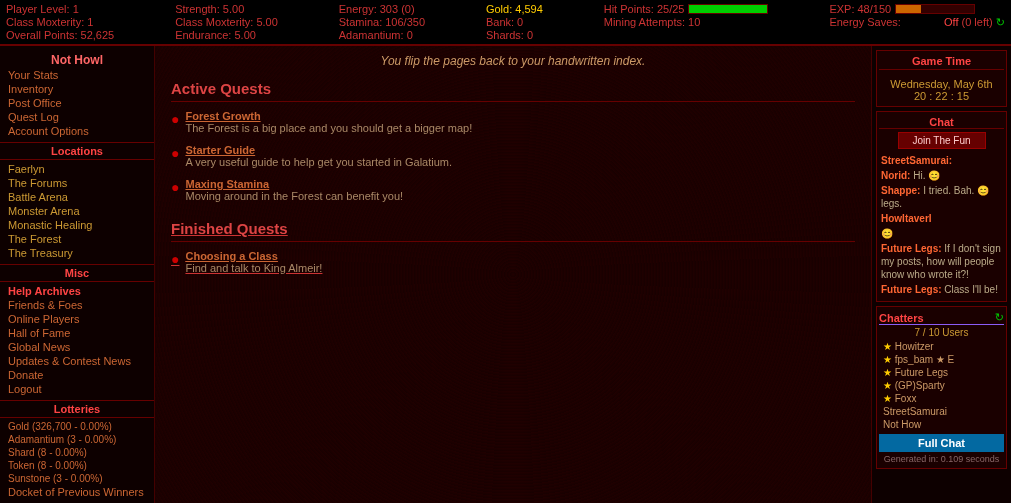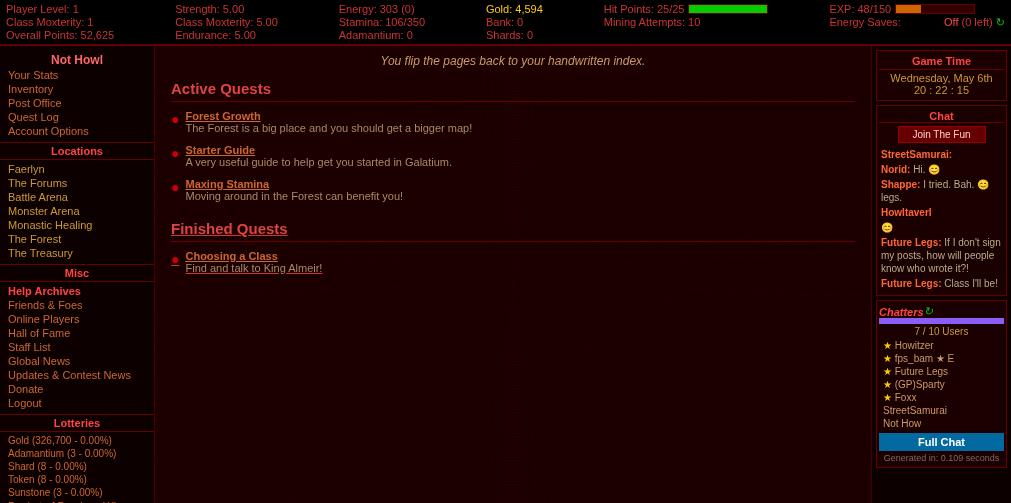--- a/index.html
+++ b/index.html
@@ -161,21 +161,21 @@
       border: 1px solid #660000;
       text-align: center;
       padding: 4px 2px;
     }
     .game-time-title {
       color: #ff4444;
       font-weight: bold;
       font-size: 11px;
       border-bottom: 1px solid #660000;
       padding-bottom: 2px;
-      margin-bottom: 2px;
+      margin-bottom: 8px;
     }
     .game-time-val {
       color: #cc9933;
       font-size: 11px;
     }
     .chat-box {
       background: #1a0000;
       border: 1px solid #660000;
       padding: 4px 2px;
     }
@@ -349,21 +349,20 @@
     <a class="sidebar-link sidebar-location" href="#">Monster Arena</a>
     <a class="sidebar-link sidebar-location" href="#">Monastic Healing</a>
     <a class="sidebar-link sidebar-location" href="#">The Forest</a>
     <a class="sidebar-link sidebar-location" href="#">The Treasury</a>
 
     <div class="sidebar-section-title">Misc</div>
     <a class="sidebar-link sidebar-bold" href="#">Help Archives</a>
     <a class="sidebar-link" href="#">Friends &amp; Foes</a>
     <a class="sidebar-link" href="#">Online Players</a>
     <a class="sidebar-link" href="#">Hall of Fame</a>
-    <a class="sidebar-link" href="#">Staff List</a>
     <a class="sidebar-link" href="#">Global News</a>
     <a class="sidebar-link" href="#">Updates &amp; Contest News</a>
     <a class="sidebar-link" href="#">Donate</a>
     <a class="sidebar-link" href="#">Logout</a>
 
     <div class="sidebar-section-title">Lotteries</div>
     <div class="lottery-item">Gold (326,700 - 0.00%)</div>
     <div class="lottery-item">Adamantium (3 - 0.00%)</div>
     <div class="lottery-item">Shard (8 - 0.00%)</div>
     <div class="lottery-item">Token (8 - 0.00%)</div>
@@ -446,21 +445,21 @@
         <span class="chat-user">Future Legs:</span>
         <span class="chat-text"> If I don't sign my posts, how will people know who wrote it?!</span>
       </div>
       <div class="chat-line">
         <span class="chat-user">Future Legs:</span>
         <span class="chat-text"> Class I'll be!</span>
       </div>
     </div>
 
     <div class="chatters-box">
-      <div style="display:flex;align-items:center;border-bottom:6px solid #8b5cf6;margin-bottom:2px;font-style:italic;">
+      <div style="display:flex;justify-content:space-between;align-items:center;border-bottom:1px solid #8b5cf6;margin-bottom:2px;">
         <div class="chatters-title" style="border:none;margin:0;">Chatters</div>
         <span class="refresh-icon">↻</span>
       </div>
       <div class="chatters-count">7 / 10 Users</div>
       <div class="chatter-item"><span class="chatter-star">★</span> Howitzer</div>
       <div class="chatter-item"><span class="chatter-star">★</span> fps_bam ★ E</div>
       <div class="chatter-item"><span class="chatter-star">★</span> Future Legs</div>
       <div class="chatter-item"><span class="chatter-star">★</span> (GP)Sparty</div>
       <div class="chatter-item"><span class="chatter-star">★</span> Foxx</div>
       <div class="chatter-item">StreetSamurai</div>

